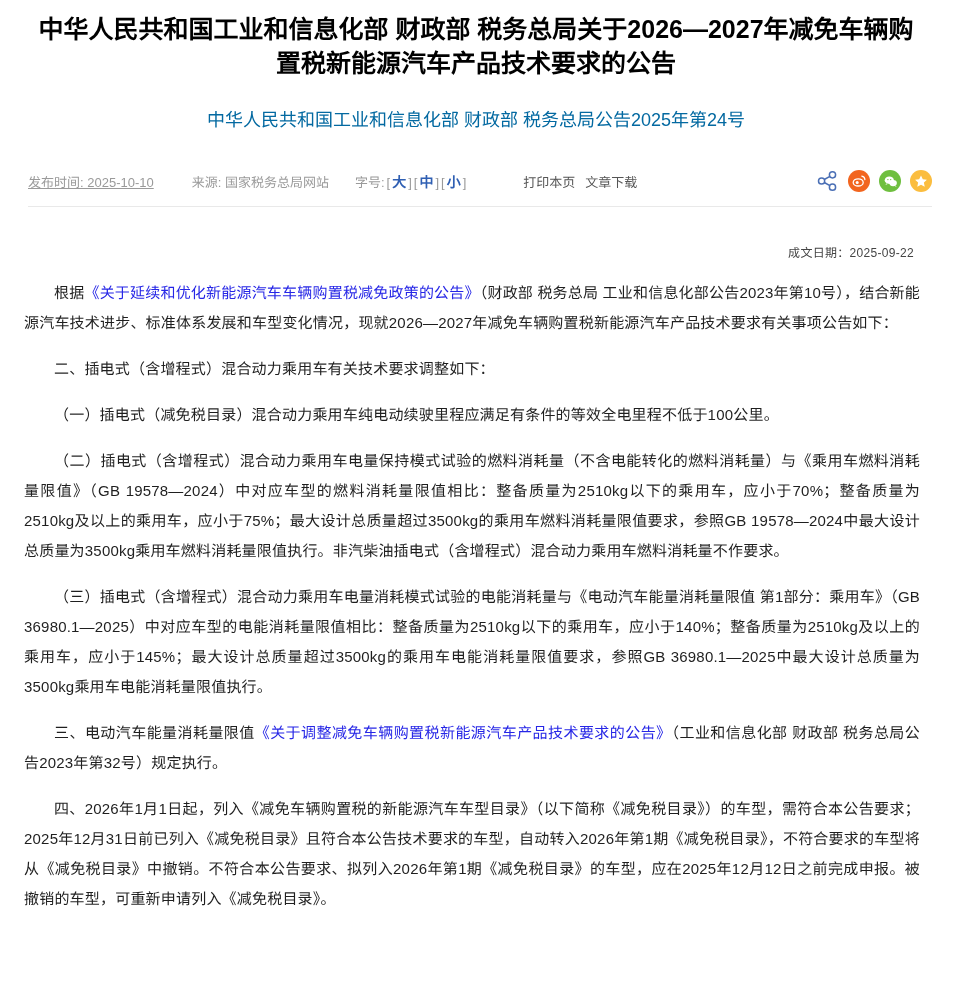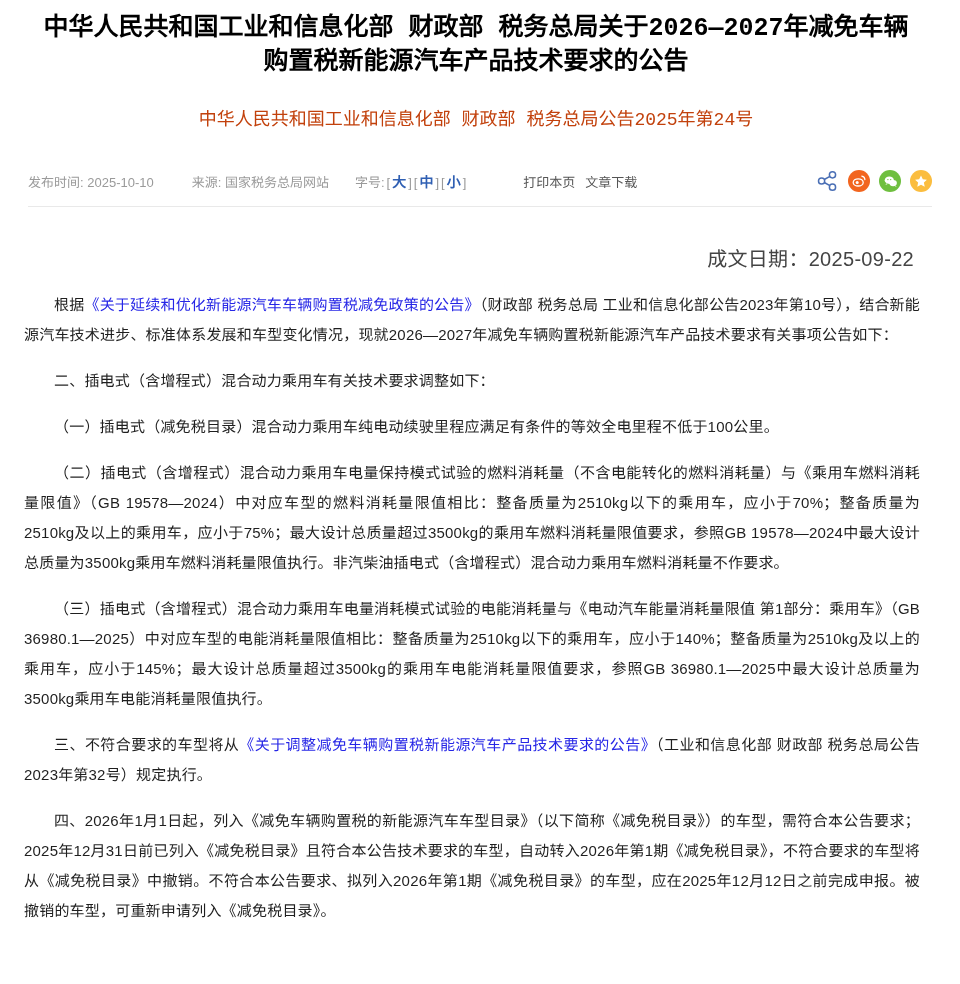--- a/index.html
+++ b/index.html
@@ -19,55 +19,54 @@
   .page {
     width: 960px;
     box-sizing: border-box;
     padding: 0;
     position: relative;
   }
 
   
   .title-block {
     padding: 12px 40px 0 32px;
-    font-family: Liberation Mono, monospace;
   }
   .doc-title {
     font-size: 25px;
     line-height: 34px;
     font-weight: bold;
     color: #000000;
     text-align: center;
     letter-spacing: 0px;
     margin: 0;
   }
 
   .doc-subtitle {
     margin: 26px 0 0 0;
     font-size: 18px;
     line-height: 28px;
-    color: #c2410c;
+    color: #0369a1;
     text-align: center;
     font-weight: normal;
   }
 
   
   .meta-bar {
     margin-top: 30px;
     padding: 0 28px 0 28px;
     height: 34px;
     display: flex;
     align-items: center;
     font-size: 13px;
     color: #9a9a9a;
   }
   .meta-item {
     white-space: nowrap;
   }
-  .meta-pub { margin-right: 38px; }
+  .meta-pub { margin-right: 38px; text-decoration: underline; }
   .meta-src { margin-right: 26px; }
 
   .fontsize-group {
     display: flex;
     align-items: center;
     white-space: nowrap;
     color: #9a9a9a;
   }
   .fontsize-label { margin-right: 1px; }
   .fs-btn {
@@ -121,21 +120,21 @@
     background: #e9e9e9;
     margin: 8px 28px 0 28px;
   }
 
   
   .body-wrap {
     padding: 0 24px 10px 24px;
   }
   .written-date {
     text-align: right;
-    font-size: 20px;
+    font-size: 12px;
     color: #444444;
     margin: 36px 22px 0 0;
     letter-spacing: 0.3px;
   }
 
   p.para {
     font-size: 15px;
     line-height: 30px;
     color: #1f1f1f;
     margin: 16px 16px 0 0;
@@ -226,19 +225,19 @@
 
     <p class="para">二、插电式（含增程式）混合动力乘用车有关技术要求调整如下：</p>
 
     <p class="para">（一）插电式（减免税目录）混合动力乘用车纯电动续驶里程应满足有条件的等效全电里程不低于100公里。</p>
 
     <p class="para">（二）插电式（含增程式）混合动力乘用车电量保持模式试验的燃料消耗量（不含电能转化的燃料消耗量）与《乘用车燃料消耗量限值》（GB 19578—2024）中对应车型的燃料消耗量限值相比：整备质量为2510kg以下的乘用车，应小于70%；整备质量为2510kg及以上的乘用车，应小于75%；最大设计总质量超过3500kg的乘用车燃料消耗量限值要求，参照GB 19578—2024中最大设计总质量为3500kg乘用车燃料消耗量限值执行。非汽柴油插电式（含增程式）混合动力乘用车燃料消耗量不作要求。</p>
 
     <p class="para">（三）插电式（含增程式）混合动力乘用车电量消耗模式试验的电能消耗量与《电动汽车能量消耗量限值 第1部分：乘用车》（GB 36980.1—2025）中对应车型的电能消耗量限值相比：整备质量为2510kg以下的乘用车，应小于140%；整备质量为2510kg及以上的乘用车，应小于145%；最大设计总质量超过3500kg的乘用车电能消耗量限值要求，参照GB 36980.1—2025中最大设计总质量为3500kg乘用车电能消耗量限值执行。</p>
 
     <p class="para">
-      <span>三、不符合要求的车型将从</span><a class="doclink" href="#">《关于调整减免车辆购置税新能源汽车产品技术要求的公告》</a><span>（工业和信息化部 财政部 税务总局公告2023年第32号）规定执行。</span>
+      <span>三、电动汽车能量消耗量限值</span><a class="doclink" href="#">《关于调整减免车辆购置税新能源汽车产品技术要求的公告》</a><span>（工业和信息化部 财政部 税务总局公告2023年第32号）规定执行。</span>
     </p>
 
     <p class="para">四、2026年1月1日起，列入《减免车辆购置税的新能源汽车车型目录》（以下简称《减免税目录》）的车型，需符合本公告要求；2025年12月31日前已列入《减免税目录》且符合本公告技术要求的车型，自动转入2026年第1期《减免税目录》，不符合要求的车型将从《减免税目录》中撤销。不符合本公告要求、拟列入2026年第1期《减免税目录》的车型，应在2025年12月12日之前完成申报。被撤销的车型，可重新申请列入《减免税目录》。</p>
 
   </div>
 </div>
 
 </body></html>

